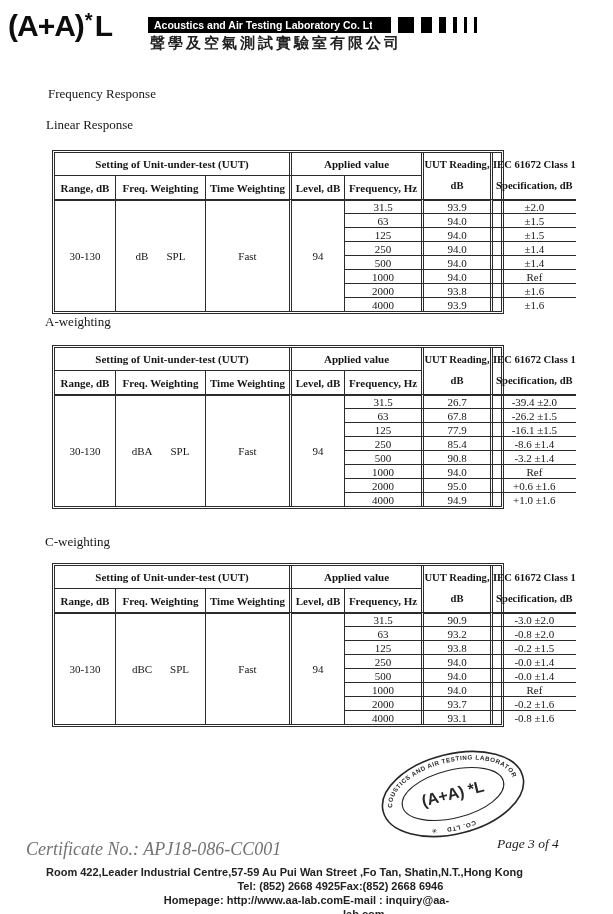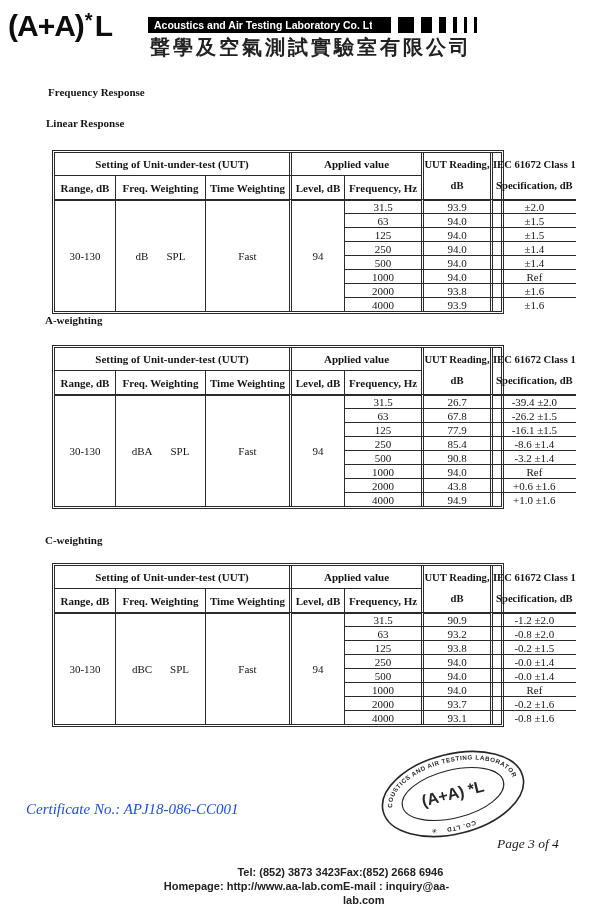--- a/index.html
+++ b/index.html
@@ -9,25 +9,25 @@
   
   .logo{position:absolute;left:8px;top:9px;font-family:"Liberation Sans",sans-serif;
         font-weight:800;font-size:30px;letter-spacing:-1px;color:#0d0d0d;white-space:nowrap;}
   .logo .star{font-size:20px;vertical-align:9px;margin:0 3px 0 1px;}
   .blackbar{position:absolute;left:148px;top:17px;height:16px;line-height:16px;background:#000;
         color:#fff;font-family:"Liberation Sans",sans-serif;font-weight:bold;font-size:10.5px;
         padding:0 6px;white-space:nowrap;}
   .barcode{position:absolute;left:372px;top:17px;height:16px;display:flex;gap:7px;align-items:stretch;}
   .barcode div{background:#000;}
   .bc1{width:19px}.bc2{width:16px}.bc3{width:11px}.bc4{width:7px}.bc5{width:4px}.bc6{width:3px}.bc7{width:3px}
-  .cname{position:absolute;left:150px;top:34px;font-size:20px;font-weight:bold;letter-spacing:3px;color:#222;
+  .cname{position:absolute;left:150px;top:34px;font-size:15px;font-weight:bold;letter-spacing:3px;color:#222;
         font-family:"Liberation Sans",sans-serif;text-align:center;}
 
   
-  .heading{position:absolute;font-size:11px;color:#161616;white-space:nowrap;font-weight:bold;}
+  .heading{position:absolute;font-size:13px;color:#161616;white-space:nowrap;}
 
   
   .ctable{position:absolute;left:52px;width:452px;box-sizing:border-box;display:grid;
         grid-template-columns:60px 90px 84px 55px 77px 69px 1fr;
         grid-template-rows:22px 24px repeat(8,14px);
         border:3px double #2b2b2b;background:#fff;}
   .tc{display:flex;align-items:center;justify-content:center;box-sizing:border-box;
         border-left:1px solid #2b2b2b;border-top:1px solid #2b2b2b;white-space:nowrap;overflow:visible;}
   .nbl{border-left:none}.nbt{border-top:none}
   .dbl{border-left:3px double #2b2b2b}
@@ -41,21 +41,21 @@
   .r7{grid-row:7}.r8{grid-row:8}.r9{grid-row:9}.r10{grid-row:10}
   .vspan{grid-row:1/span 2;flex-direction:column;justify-content:space-around;
         font-size:10.6px;line-height:1.15;padding:2px 0;}
   .set{grid-row:3/span 8}
   .fw{gap:18px}
 
   
   .stamp{position:absolute;left:368px;top:746px;}
 
   
-  .cert{position:absolute;left:26px;top:801px;font-style:italic;font-size:15px;color:#1d4ed8;}
+  .cert{position:absolute;left:26px;top:839px;font-style:italic;font-size:18px;color:#737373;}
   .pageno{position:absolute;left:497px;top:836px;font-style:italic;font-size:13.5px;color:#1c1c1c;}
   .addr{position:absolute;left:46px;top:865px;width:441px;
         font-family:"Liberation Sans",sans-serif;font-size:11px;font-weight:bold;color:#222;
         line-height:14px;}
   .addr .row{display:flex;}
   .addr .l2{width:294px;text-align:right;}
   .addr .l3{width:297px;text-align:right;}
   .addr .rr{flex:1;text-align:left;}
   .addr .full{text-align:left;white-space:nowrap;}
 </style>
@@ -166,21 +166,21 @@
     <div class="tc d r6 c5">250</div>
       <div class="tc d r6 c6 dbl">85.4</div>
       <div class="tc d r6 c7 dbl">-8.6 ±1.4</div>
     <div class="tc d r7 c5">500</div>
       <div class="tc d r7 c6 dbl">90.8</div>
       <div class="tc d r7 c7 dbl">-3.2 ±1.4</div>
     <div class="tc d r8 c5">1000</div>
       <div class="tc d r8 c6 dbl">94.0</div>
       <div class="tc d r8 c7 dbl">Ref</div>
     <div class="tc d r9 c5">2000</div>
-      <div class="tc d r9 c6 dbl">43.8</div>
+      <div class="tc d r9 c6 dbl">95.0</div>
       <div class="tc d r9 c7 dbl">+0.6 ±1.6</div>
     <div class="tc d r10 c5">4000</div>
       <div class="tc d r10 c6 dbl">94.9</div>
       <div class="tc d r10 c7 dbl">+1.0 ±1.6</div>
   </div>
 
   <div class="ctable" style="top:563px">
     <div class="tc h g3 nbl nbt">Setting of Unit-under-test (UUT)</div>
     <div class="tc h g2 dbl nbt">Applied value</div>
     <div class="tc h vspan c6 dbl nbt">
@@ -198,21 +198,21 @@
     <div class="tc h r2 c5">Frequency, Hz</div>
     <div class="tc d set c1 nbl thk">30-130</div>
     <div class="tc d set c2 thk fw">
       <span>dBC</span>
       <span>SPL</span>
     </div>
     <div class="tc d set c3 thk">Fast</div>
     <div class="tc d set c4 dbl thk">94</div>
     <div class="tc d r3 c5 thk">31.5</div>
       <div class="tc d r3 c6 dbl thk">90.9</div>
-      <div class="tc d r3 c7 dbl thk">-1.2 ±2.0</div>
+      <div class="tc d r3 c7 dbl thk">-3.0 ±2.0</div>
     <div class="tc d r4 c5">63</div>
       <div class="tc d r4 c6 dbl">93.2</div>
       <div class="tc d r4 c7 dbl">-0.8 ±2.0</div>
     <div class="tc d r5 c5">125</div>
       <div class="tc d r5 c6 dbl">93.8</div>
       <div class="tc d r5 c7 dbl">-0.2 ±1.5</div>
     <div class="tc d r6 c5">250</div>
       <div class="tc d r6 c6 dbl">94.0</div>
       <div class="tc d r6 c7 dbl">-0.0 ±1.4</div>
     <div class="tc d r7 c5">500</div>
@@ -242,22 +242,23 @@
         <textPath href="#ring-bottom" xlink:href="#ring-bottom" startOffset="50%" text-anchor="middle">CO. LTD</textPath>
       </text>
       <text x="85" y="53" text-anchor="middle" font-size="16" font-weight="bold">(A+A) *L</text>
       <text x="58" y="82" text-anchor="middle" font-size="7">✳</text>
     </g>
   </svg>
 
   <div class="cert">Certificate No.: APJ18-086-CC001</div>
   <div class="pageno">Page 3 of 4</div>
   <div class="addr">
+    <div class="full">Room 422,Leader Industrial Centre,57-59 Au Pui Wan Street ,Fo Tan, Shatin,N.T.,Hong Kong</div>
     <div class="row">
-      <span class="l2">Tel: (852) 3873 3423</span>
+      <span class="l2">Tel: (852) 2668 4925</span>
       <span class="rr">Fax:(852) 2668 6946</span>
     </div>
     <div class="row">
       <span class="l3">Homepage: http://www.aa-lab.com</span>
       <span class="rr">E-mail : inquiry@aa-lab.com</span>
     </div>
   </div>
 
 </div>
 

